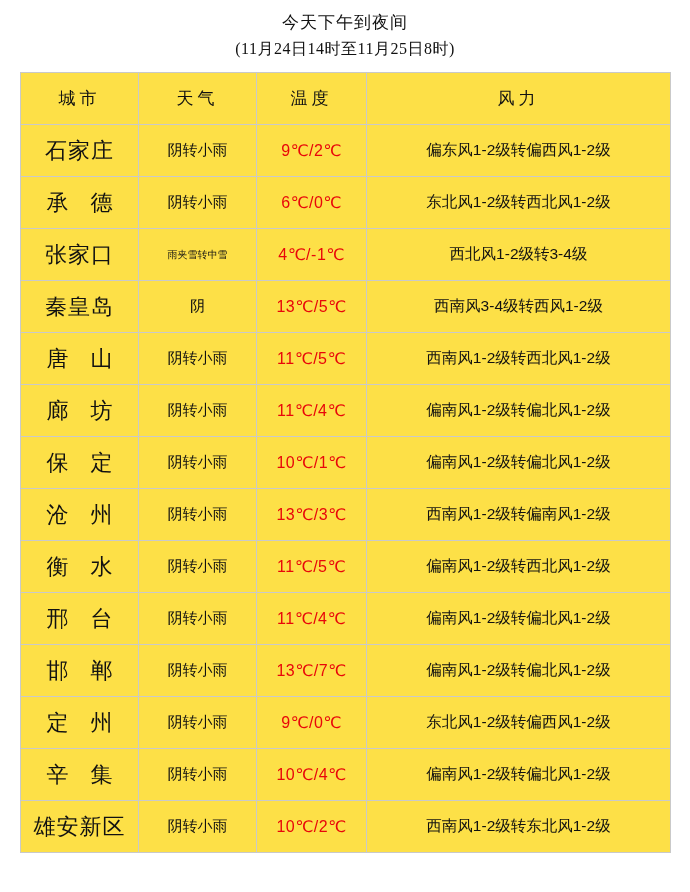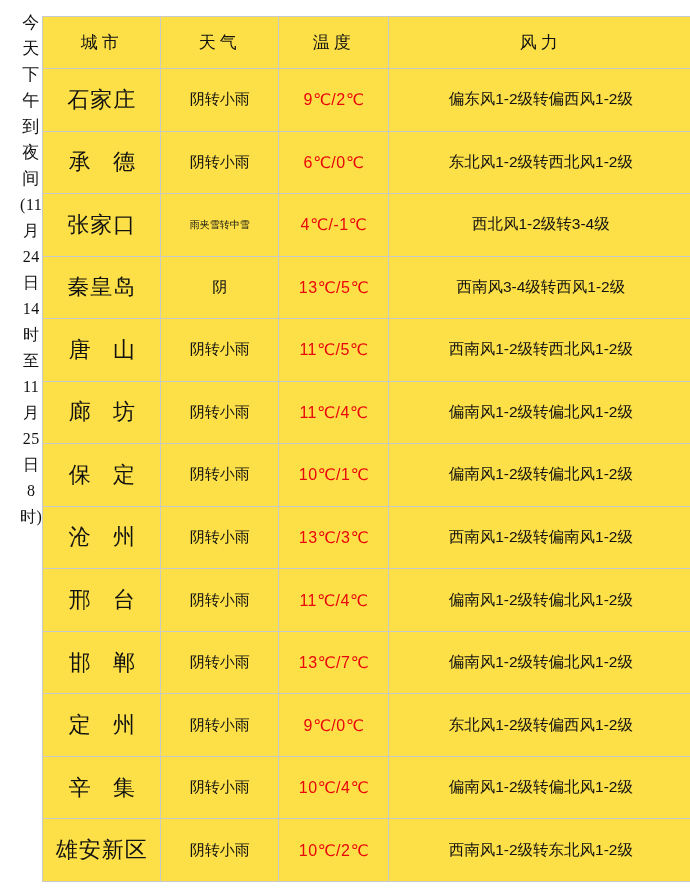--- a/index.html
+++ b/index.html
@@ -13,21 +13,21 @@
     font-family: "Liberation Sans", "DejaVu Sans", sans-serif;
     color: #1a1a1a;
     overflow: hidden;
   }
   .page {
     width: 690px;
     height: 892px;
     box-sizing: border-box;
     padding: 6px 20px 10px 20px;
     display: flex;
-    flex-direction: row;
+    flex-direction: column;
   }
   .title-block {
     text-align: center;
     padding-top: 4px;
   }
   .title-main {
     font-size: 17px;
     line-height: 26px;
     color: #111111;
     letter-spacing: 1px;
@@ -160,20 +160,26 @@
         <td class="temp">10℃/1℃</td>
         <td class="wind">偏南风1-2级转偏北风1-2级</td>
       </tr>
       <tr>
         <td class="city spaced">沧 州</td>
         <td class="wx">阴转小雨</td>
         <td class="temp">13℃/3℃</td>
         <td class="wind">西南风1-2级转偏南风1-2级</td>
       </tr>
       <tr>
+        <td class="city spaced">衡 水</td>
+        <td class="wx">阴转小雨</td>
+        <td class="temp">11℃/5℃</td>
+        <td class="wind">偏南风1-2级转西北风1-2级</td>
+      </tr>
+      <tr>
         <td class="city spaced">邢 台</td>
         <td class="wx">阴转小雨</td>
         <td class="temp">11℃/4℃</td>
         <td class="wind">偏南风1-2级转偏北风1-2级</td>
       </tr>
       <tr>
         <td class="city spaced">邯 郸</td>
         <td class="wx">阴转小雨</td>
         <td class="temp">13℃/7℃</td>
         <td class="wind">偏南风1-2级转偏北风1-2级</td>

